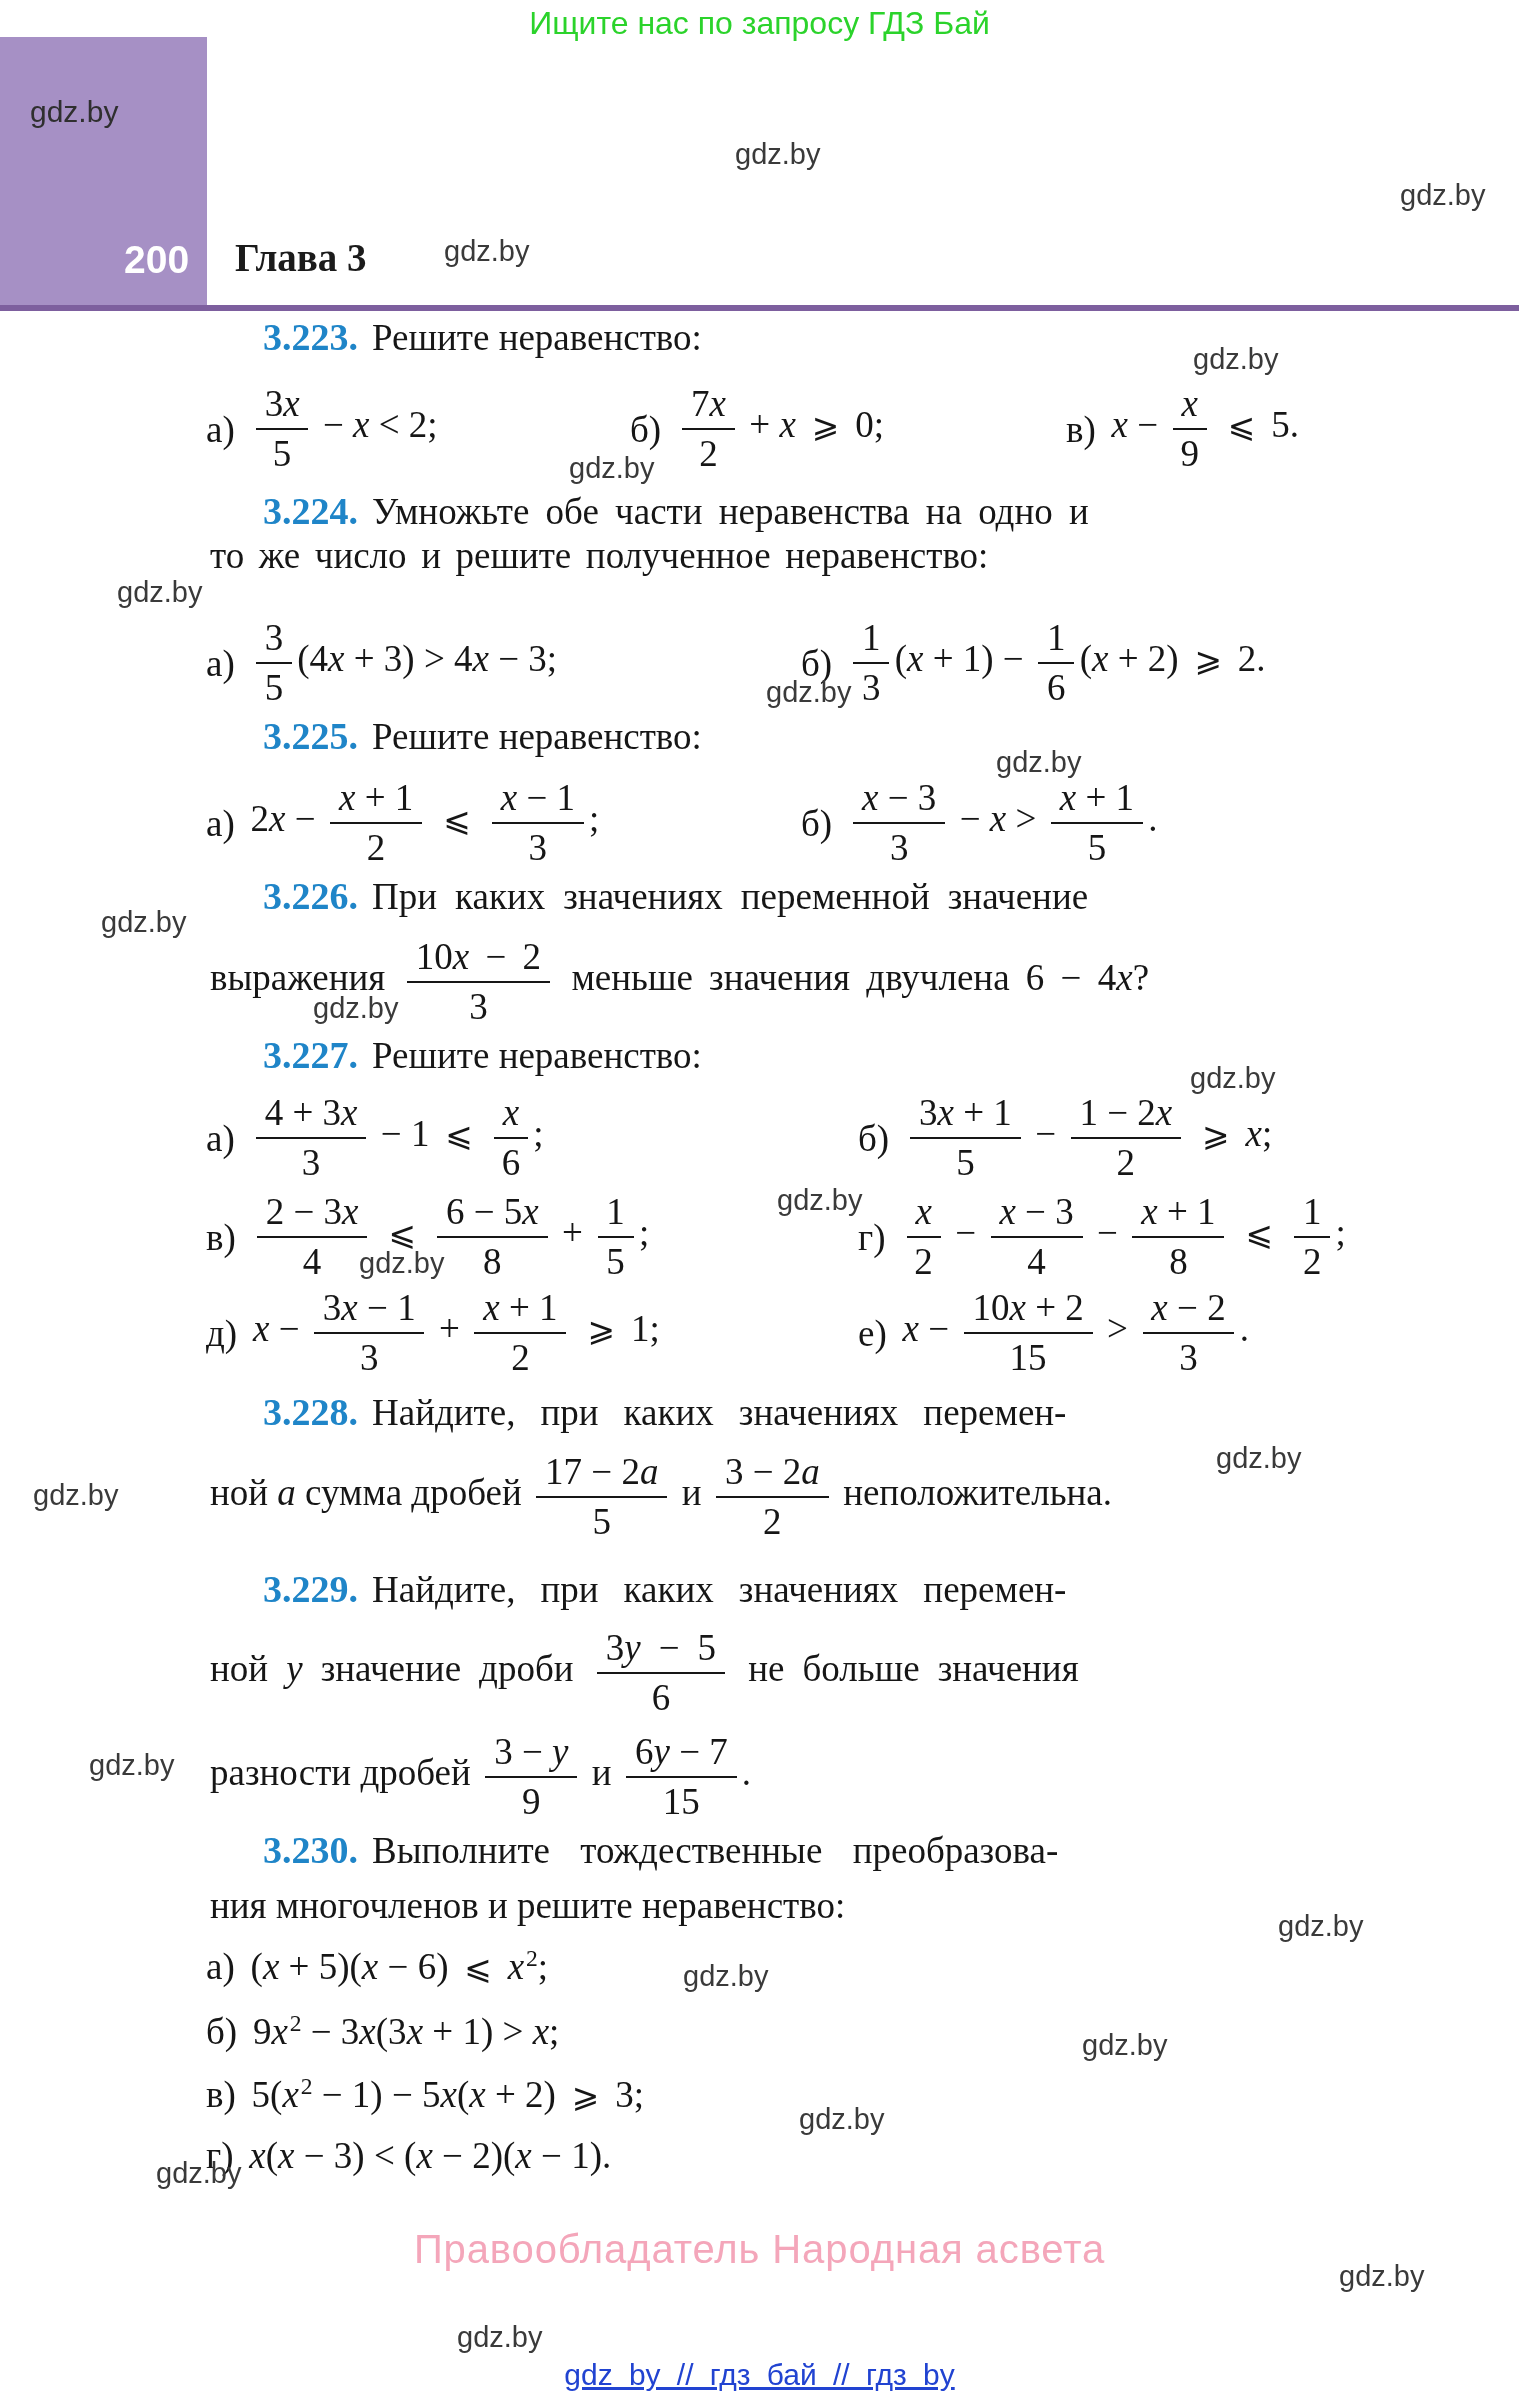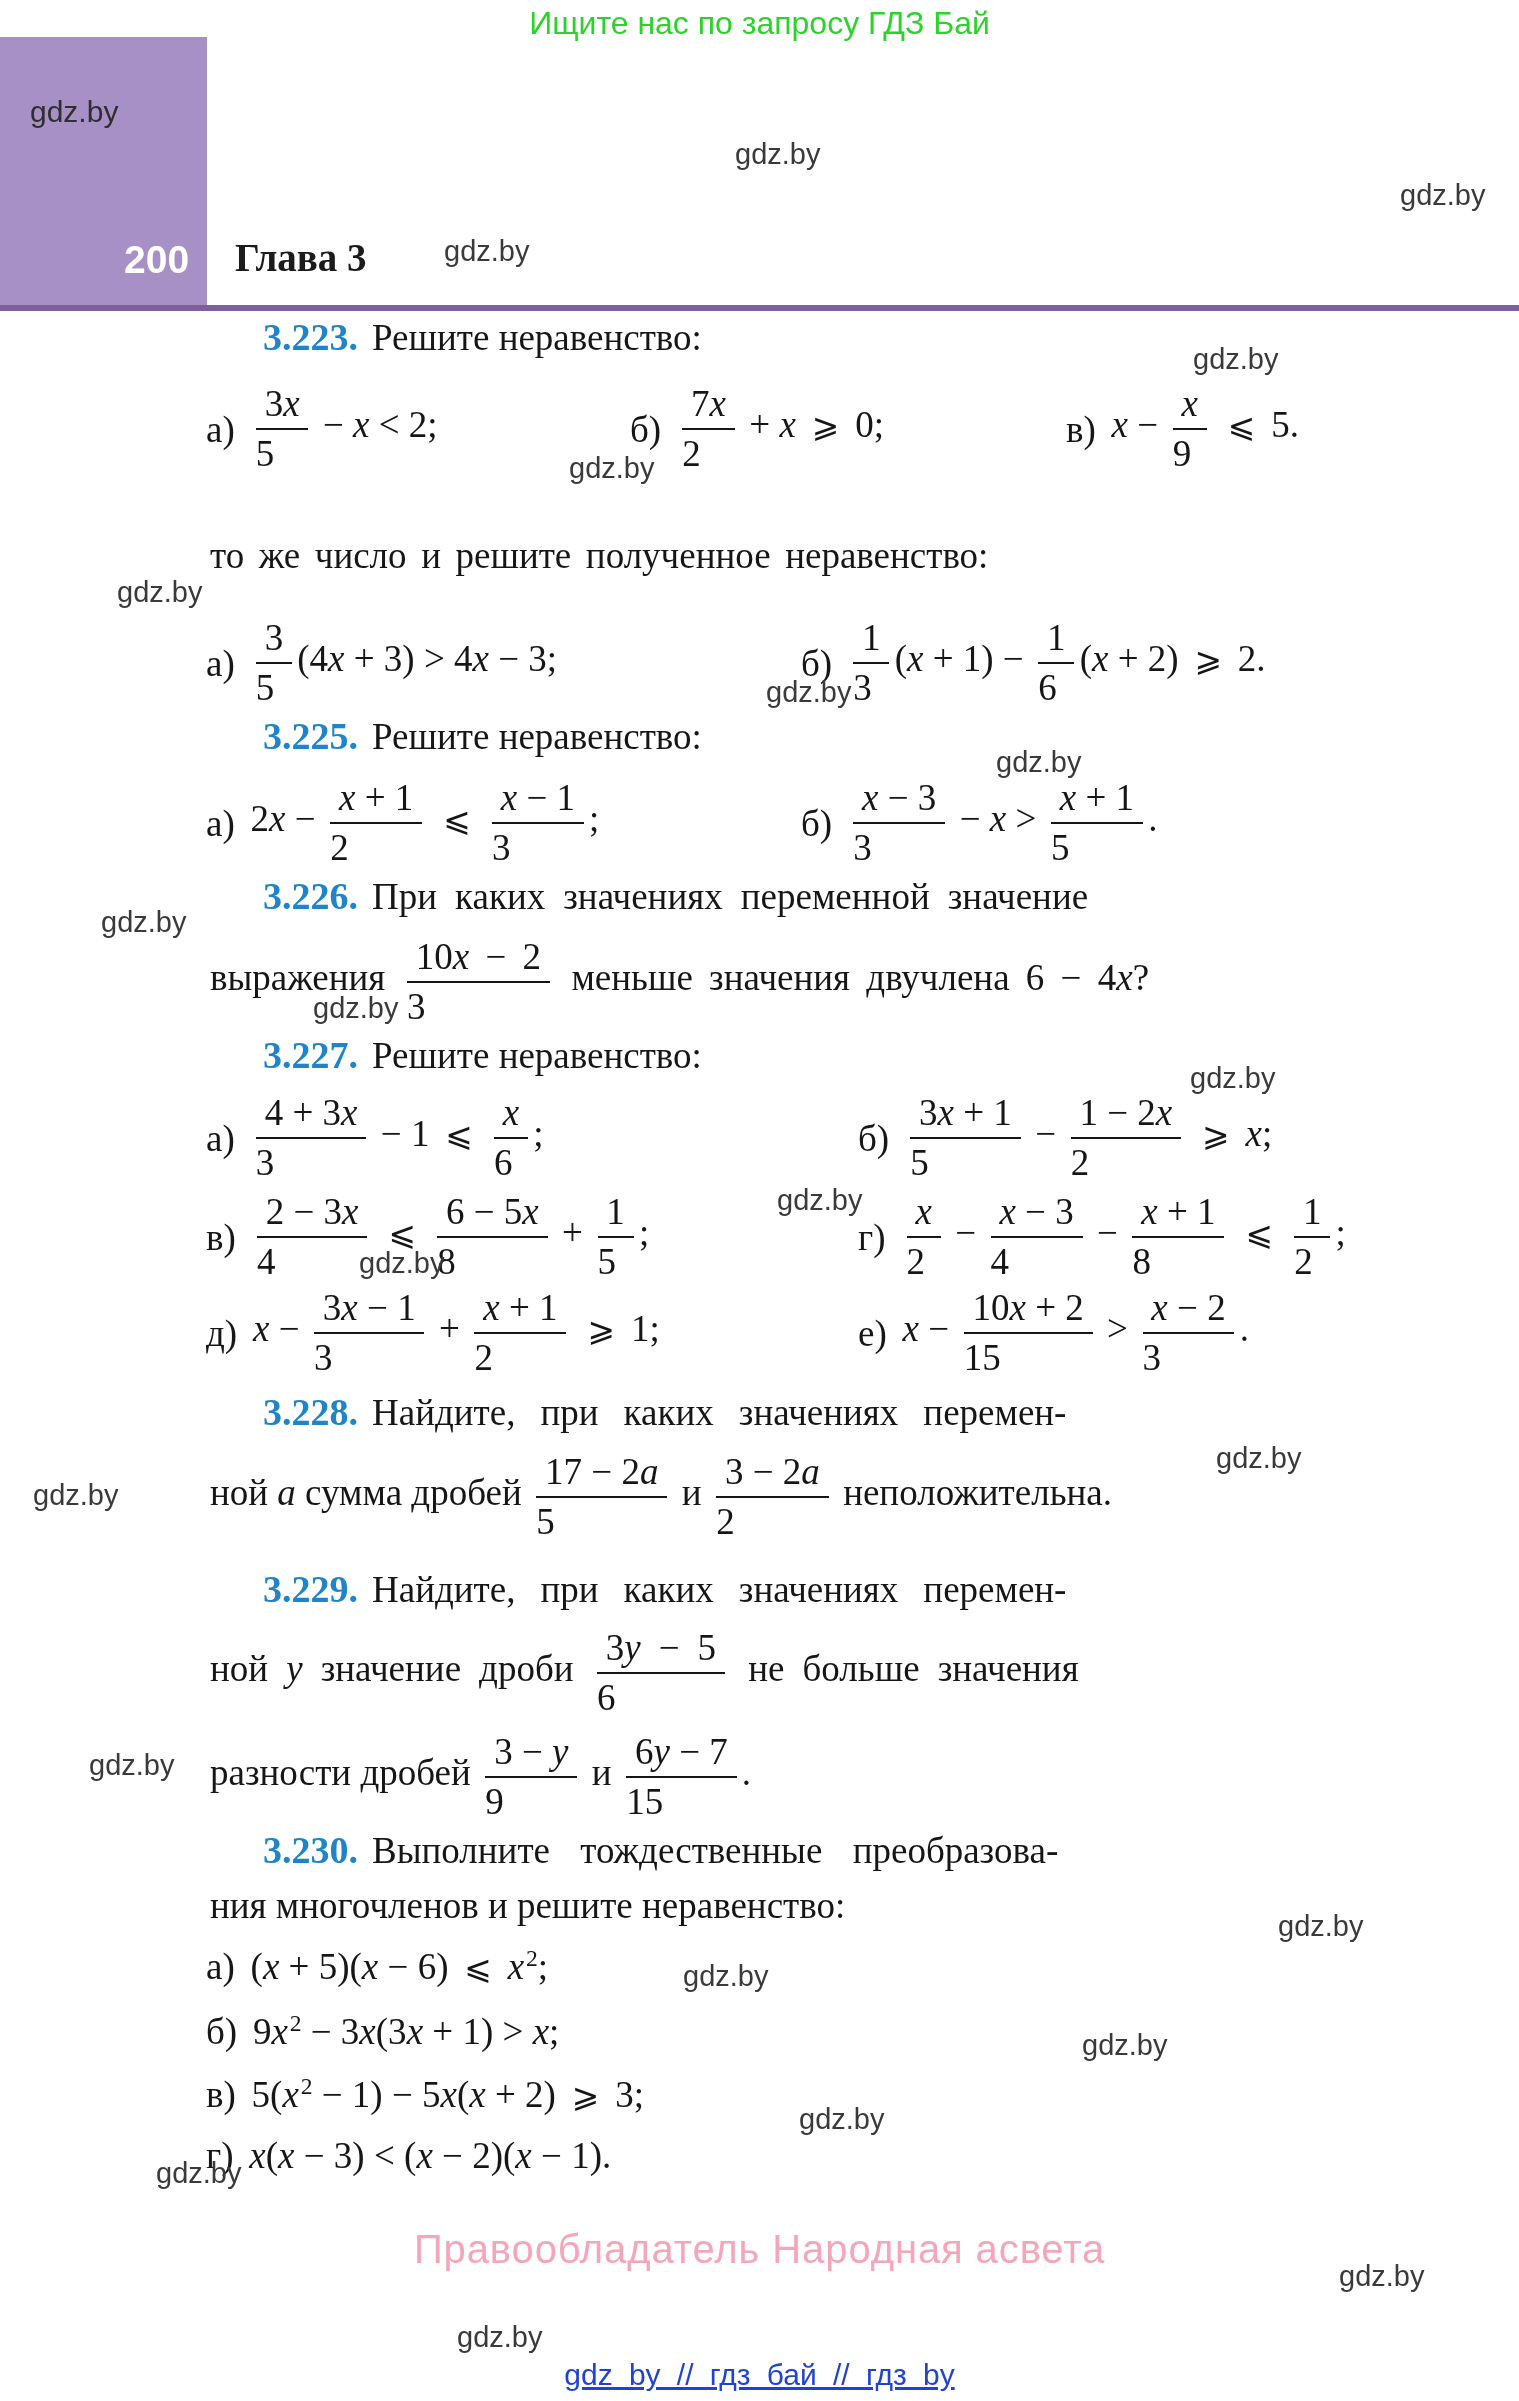--- a/index.html
+++ b/index.html
@@ -16,21 +16,21 @@
   .hline{position:absolute;display:flex;align-items:center;white-space:nowrap;
          font-size:37px;line-height:1.3;}
   .pnum{font-weight:700;color:#1f85c8;margin-right:14px;font-size:38px;}
   .part{position:absolute;display:flex;align-items:center;white-space:nowrap;font-size:37px;}
   .plabel{margin-right:15.8px;}
   .pmath{white-space:nowrap;}
   .mt{font-style:normal;}
   .mi{font-style:italic;}
   .mq{font-family:"DejaVu Sans","DejaVu Serif",serif;font-size:33px;padding:0 5.3px;}
   .msup{font-size:23.6px;position:relative;top:-13px;padding-left:1.8px;}
-  .frac{display:inline-block;vertical-align:middle;text-align:left;margin:0 5.3px;line-height:1.08;}
+  .frac{display:inline-block;vertical-align:middle;text-align:center;margin:0 5.3px;line-height:1.08;}
   .frac .num{display:block;border-bottom:2.6px solid #161616;padding:0 8.8px 4.4px;}
   .frac .den{display:block;padding-top:3.5px;}
   .pink{position:absolute;left:0;right:0;top:2227px;text-align:center;
         font:40px "Liberation Sans",sans-serif;color:#f4a6ba;letter-spacing:0.9px;}
   .bluefoot{position:absolute;left:0;right:0;top:2358px;text-align:center;
         font:30px "Liberation Sans",sans-serif;color:#2143d1;word-spacing:7.9px;text-decoration:underline;}
 </style>
 </head>
 <body>
 
@@ -55,20 +55,24 @@
   </div>
   <div class="part" style="left:630px;top:372px;height:114px">
     <span class="plabel">б)</span>
     <span class="pmath"><span class="frac"><span class="num"><span class="mt">7</span><span class="mi">x</span></span><span class="den"><span class="mt">2</span></span></span><span class="mt"> + </span><span class="mi">x</span><span class="mq"> ⩾ </span><span class="mt">0;</span></span>
   </div>
   <div class="part" style="left:1066px;top:372px;height:114px">
     <span class="plabel">в)</span>
     <span class="pmath"><span class="mi">x</span><span class="mt"> − </span><span class="frac"><span class="num"><span class="mi">x</span></span><span class="den"><span class="mt">9</span></span></span><span class="mq"> ⩽ </span><span class="mt">5.</span></span>
   </div>
 
+  <div class="hline" style="left:263px;top:487px;word-spacing:7px">
+    <span class="pnum">3.224.</span>
+    <span class="pmath"><span class="mt">Умножьте обе части неравенства на одно и</span></span>
+  </div>
   <div class="hline" style="left:210px;top:532px;word-spacing:5.3px">
     <span class="pmath"><span class="mt">то же число и решите полученное неравенство:</span></span>
   </div>
   <div class="part" style="left:206px;top:606px;height:114px">
     <span class="plabel">а)</span>
     <span class="pmath"><span class="frac"><span class="num"><span class="mt">3</span></span><span class="den"><span class="mt">5</span></span></span><span class="mt">(4</span><span class="mi">x</span><span class="mt"> + 3) &gt; 4</span><span class="mi">x</span><span class="mt"> − 3;</span></span>
   </div>
   <div class="part" style="left:801px;top:606px;height:114px">
     <span class="plabel">б)</span>
     <span class="pmath"><span class="frac"><span class="num"><span class="mt">1</span></span><span class="den"><span class="mt">3</span></span></span><span class="mt">(</span><span class="mi">x</span><span class="mt"> + 1) − </span><span class="frac"><span class="num"><span class="mt">1</span></span><span class="den"><span class="mt">6</span></span></span><span class="mt">(</span><span class="mi">x</span><span class="mt"> + 2)</span><span class="mq"> ⩾ </span><span class="mt">2.</span></span>

